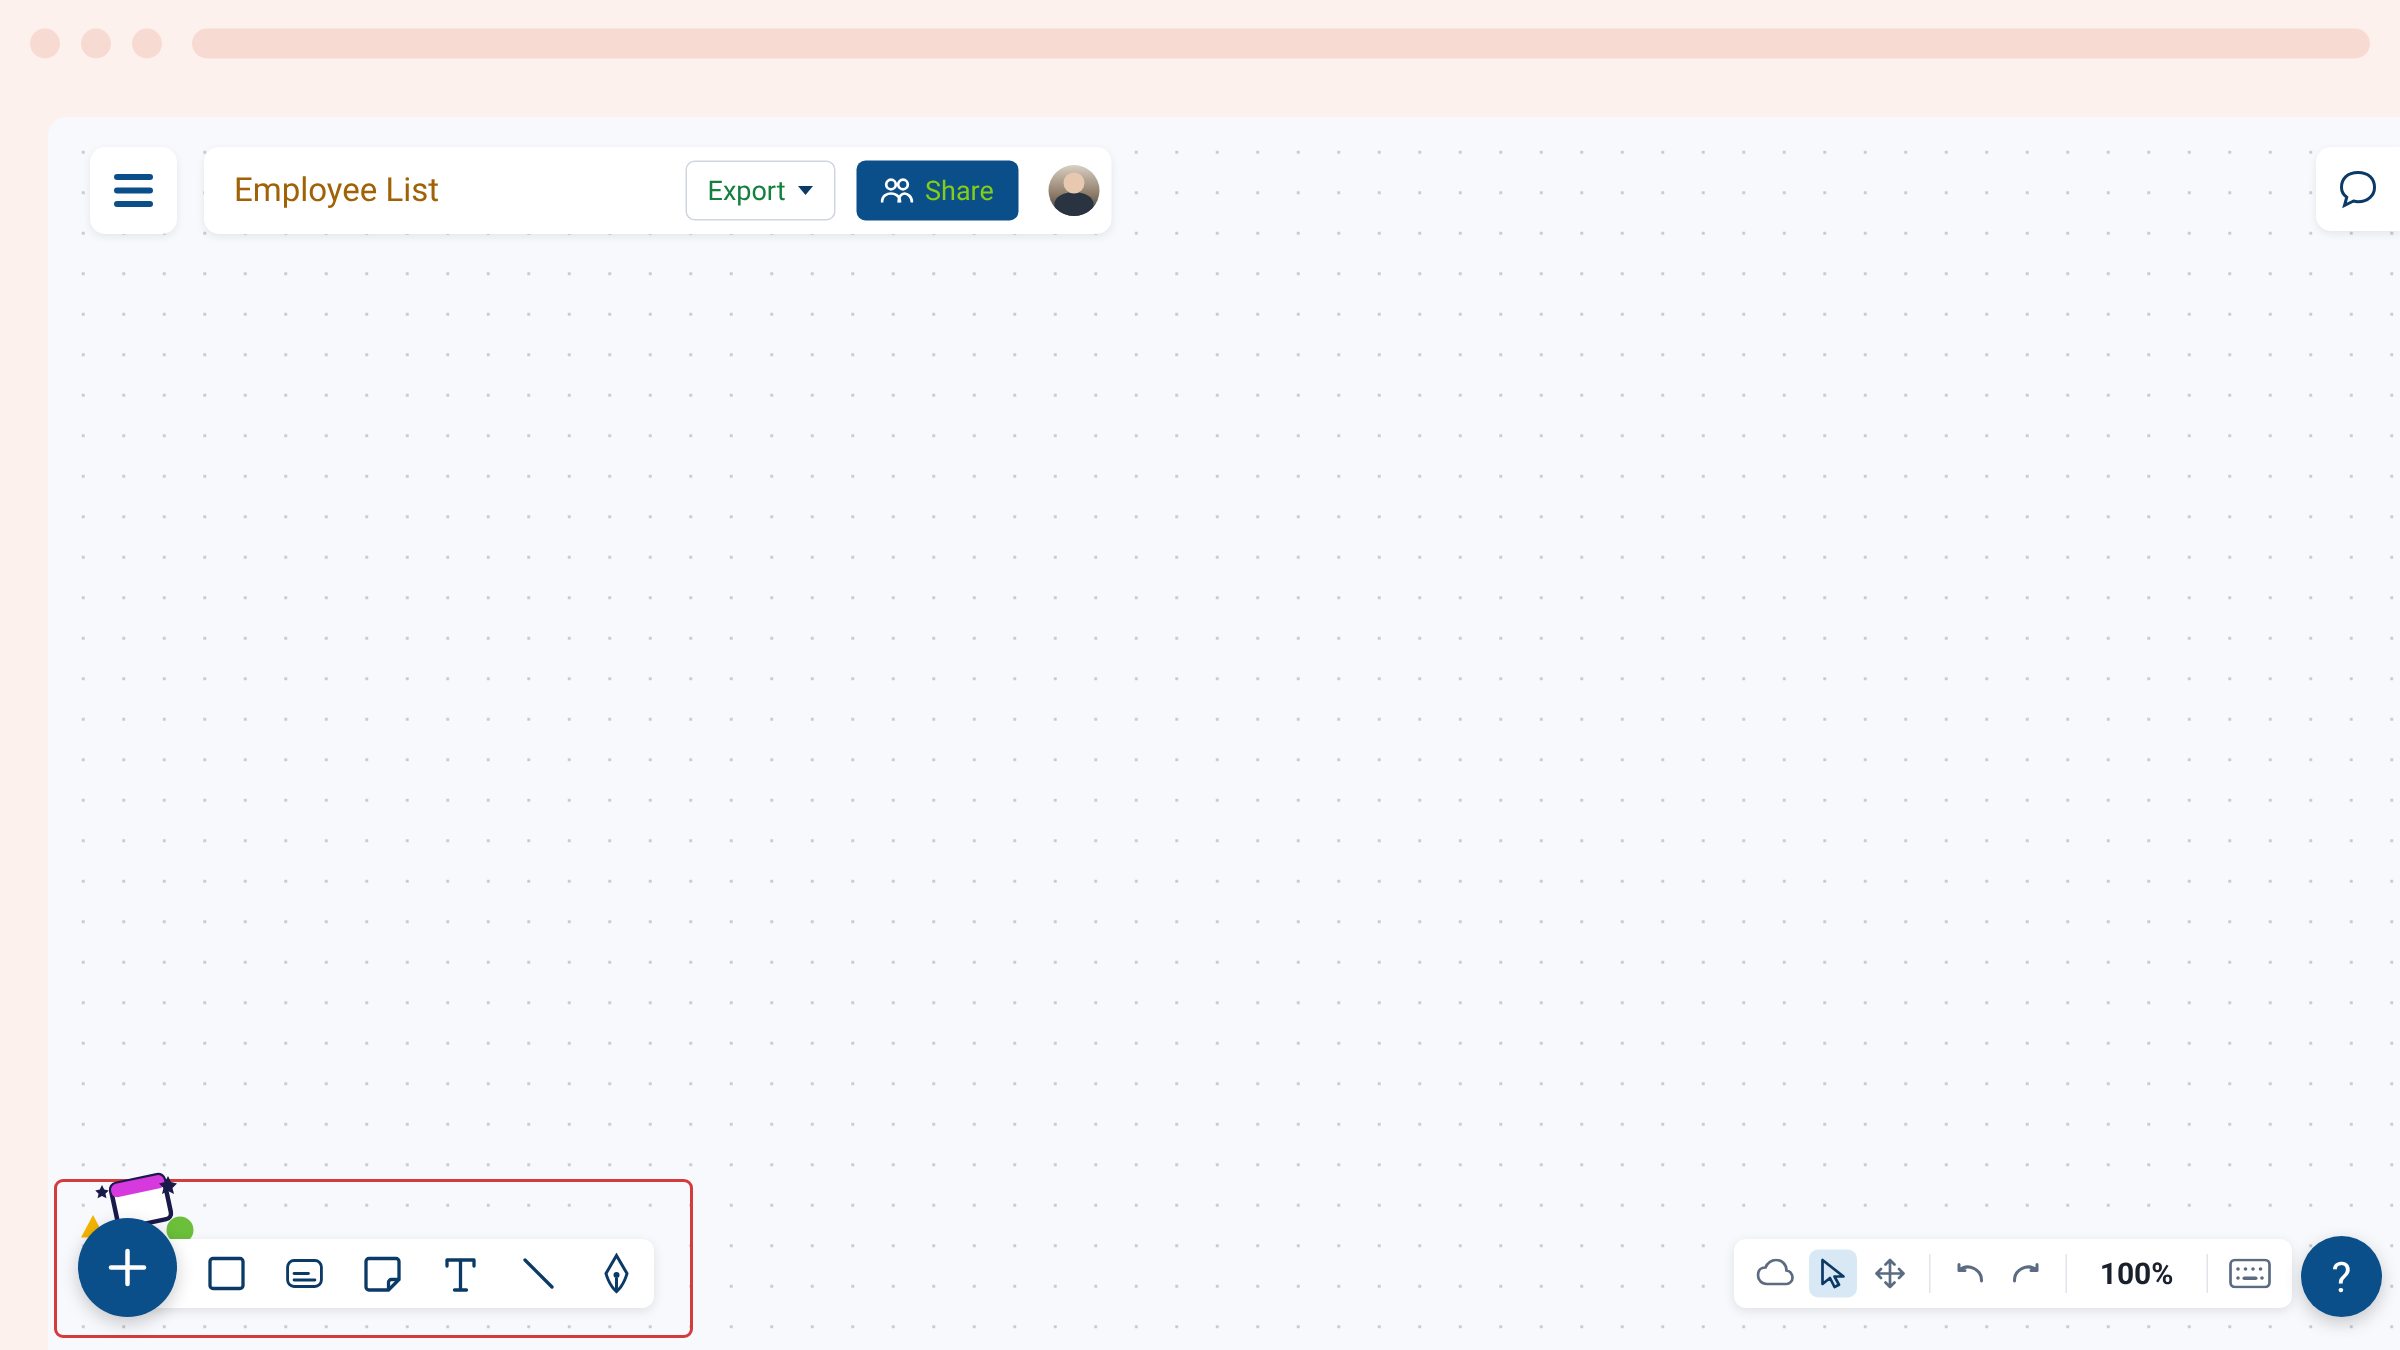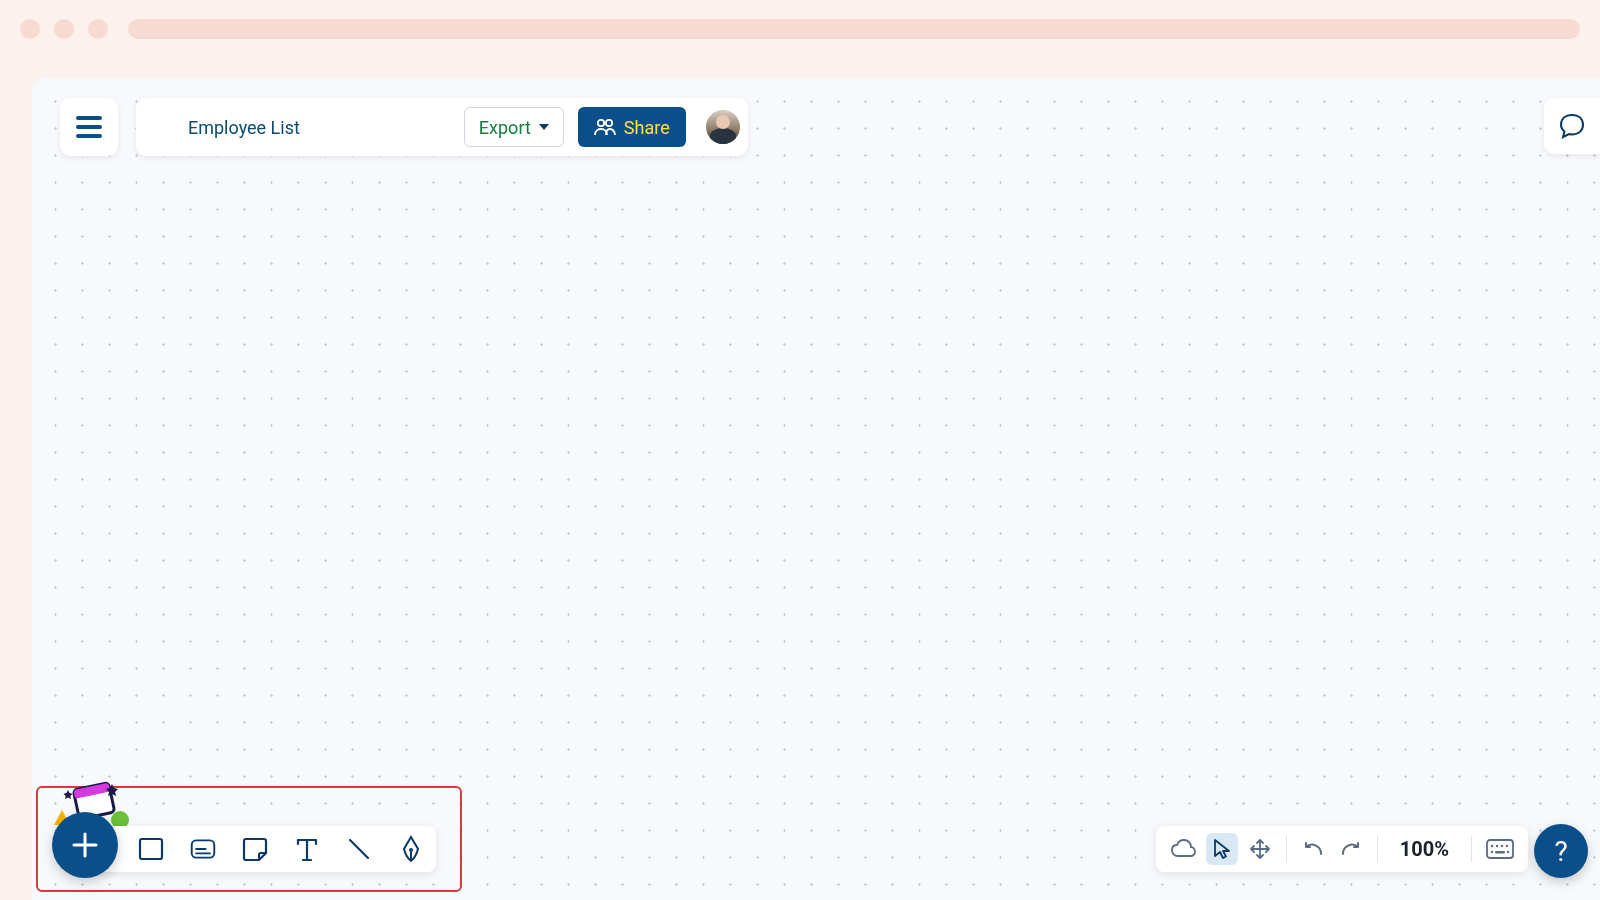--- a/index.html
+++ b/index.html
@@ -58,44 +58,43 @@
 .title-card {
   height: 58px;
   background: #fff;
   border-radius: 10px;
   box-shadow: 0 2px 6px rgba(0,0,0,0.08);
   display: flex; align-items: center;
   padding: 0 8px 0 20px;
   gap: 14px;
 }
 .doc-title {
-  font-size: 18px;
-  color: #0c4a6e;
+  font-size: 22px;
+  color: #a16207;
   font-weight: 400;
   padding-right: 150px;
-  margin-left: 32px;
 }
 .export-btn {
   height: 40px;
   padding: 0 14px;
   background: #fff;
   border: 1.5px solid #cfd6e0;
   border-radius: 6px;
   display: flex; align-items: center; gap: 8px;
   color: #15803d;
   font-size: 18px;
   cursor: pointer;
 }
 .share-btn {
   height: 40px;
   padding: 0 16px;
   background: #0b4f8a;
   border-radius: 6px;
   display: flex; align-items: center; gap: 8px;
-  color: #fde047;
+  color: #84cc16;
   font-size: 18px;
   cursor: pointer;
 }
 .avatar {
   width: 34px; height: 34px; border-radius: 50%;
   background: linear-gradient(180deg,#d9cfc3 0%,#8a7865 60%,#2a3440 100%);
   margin-left: 6px;
   position: relative;
   overflow: hidden;
   cursor: pointer;

